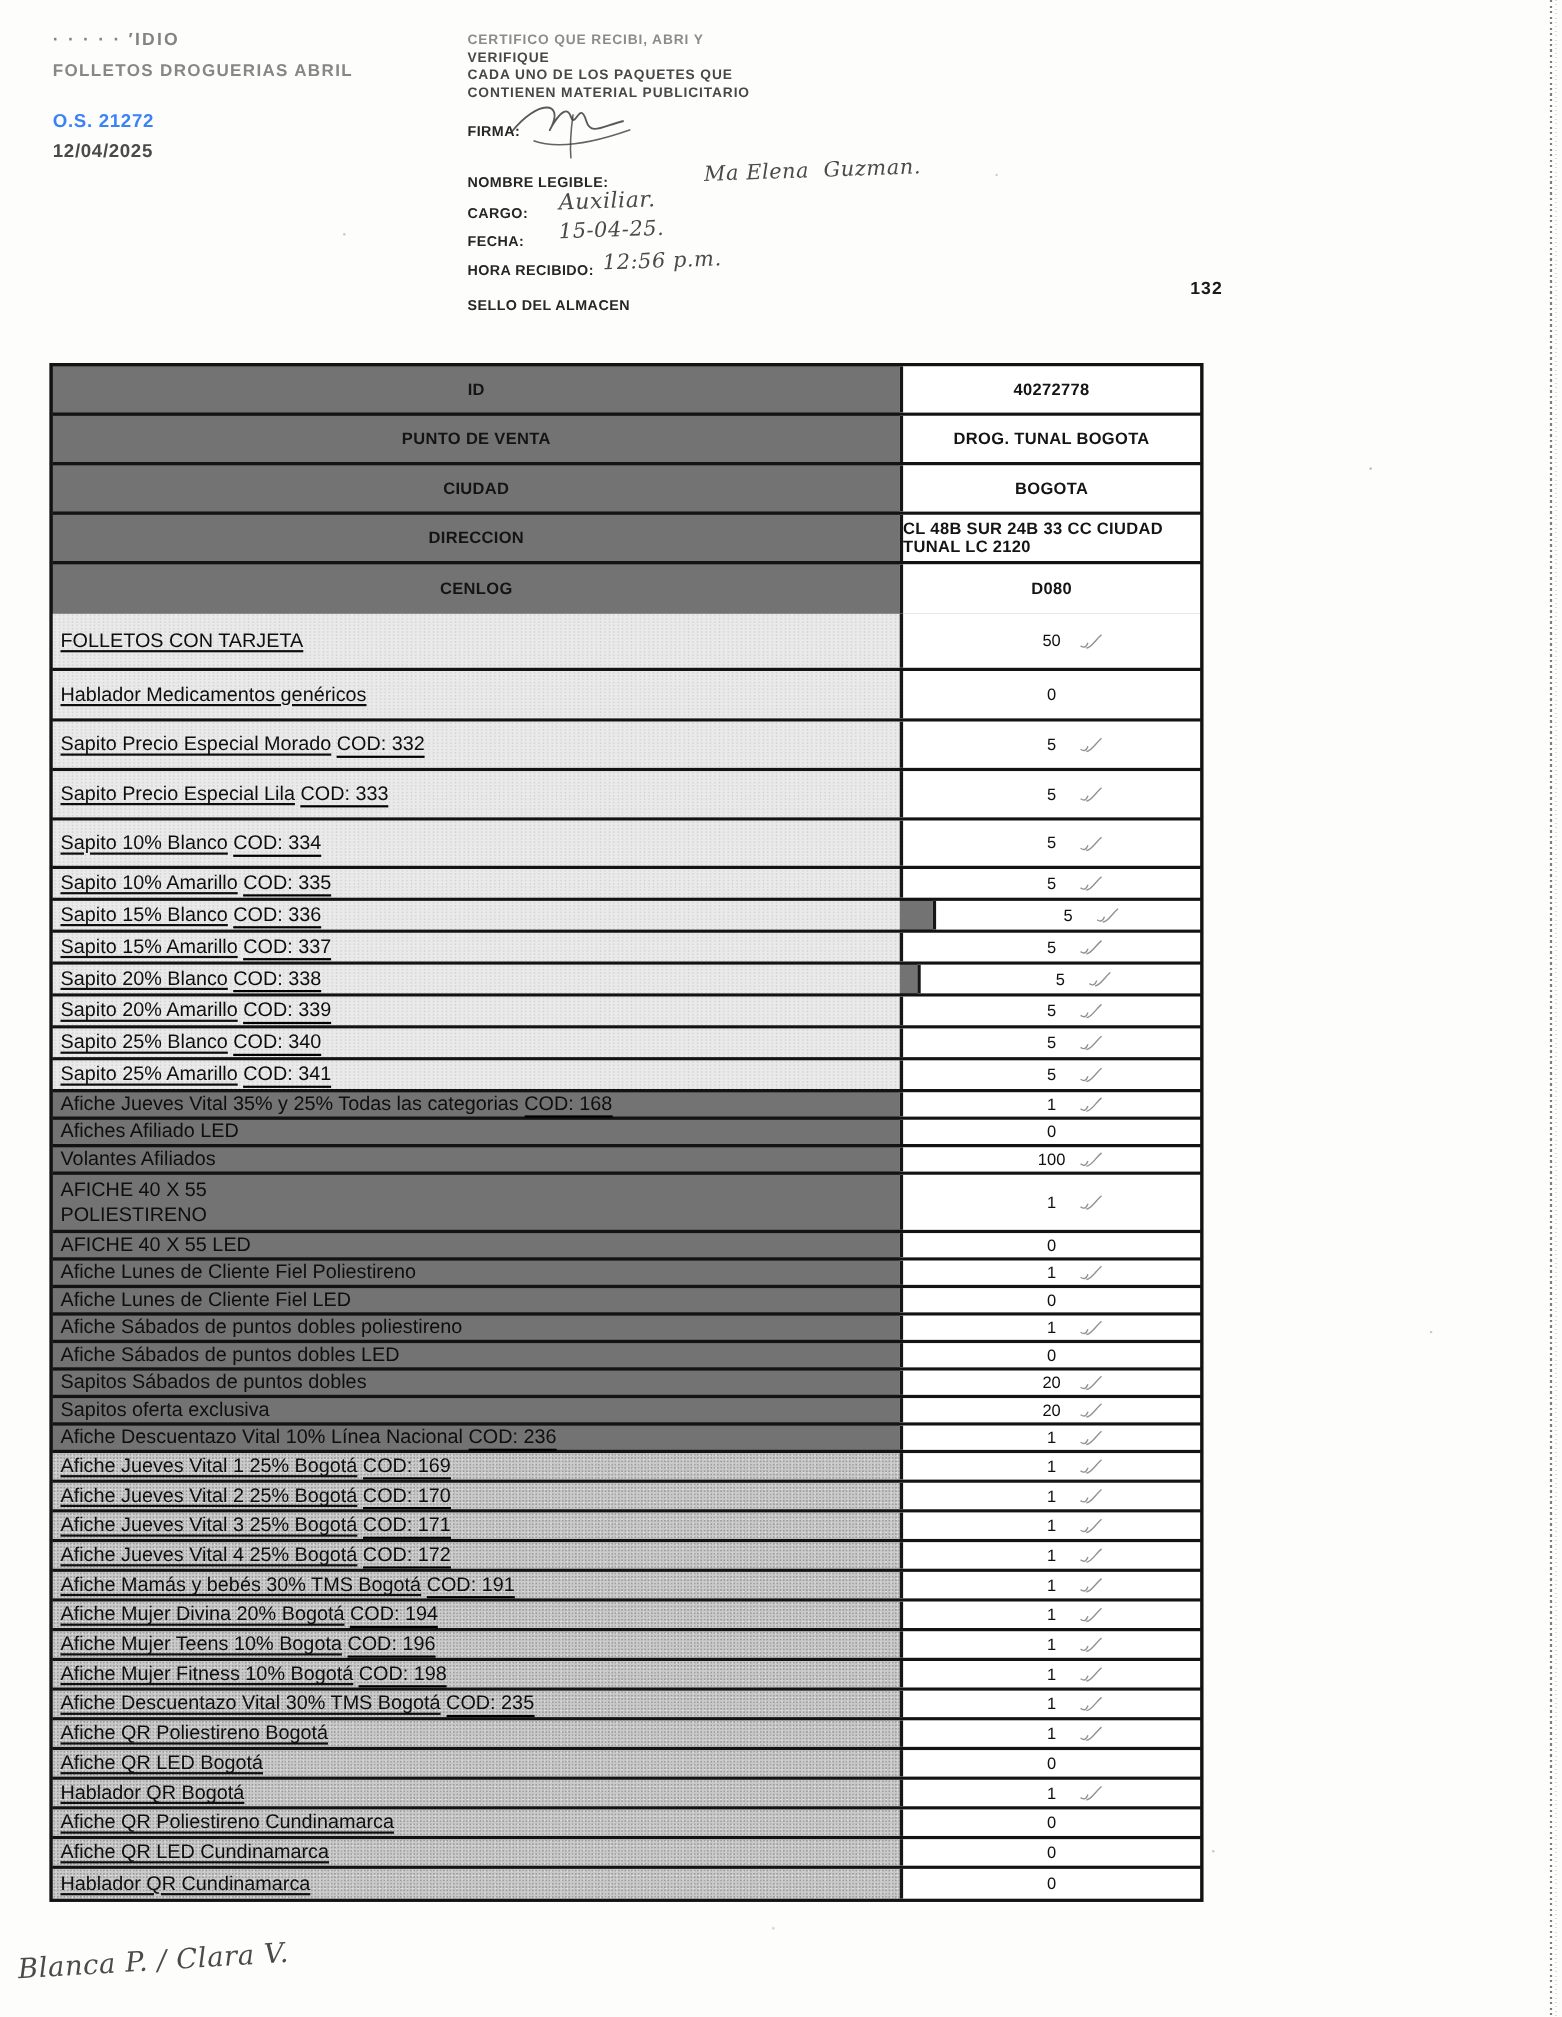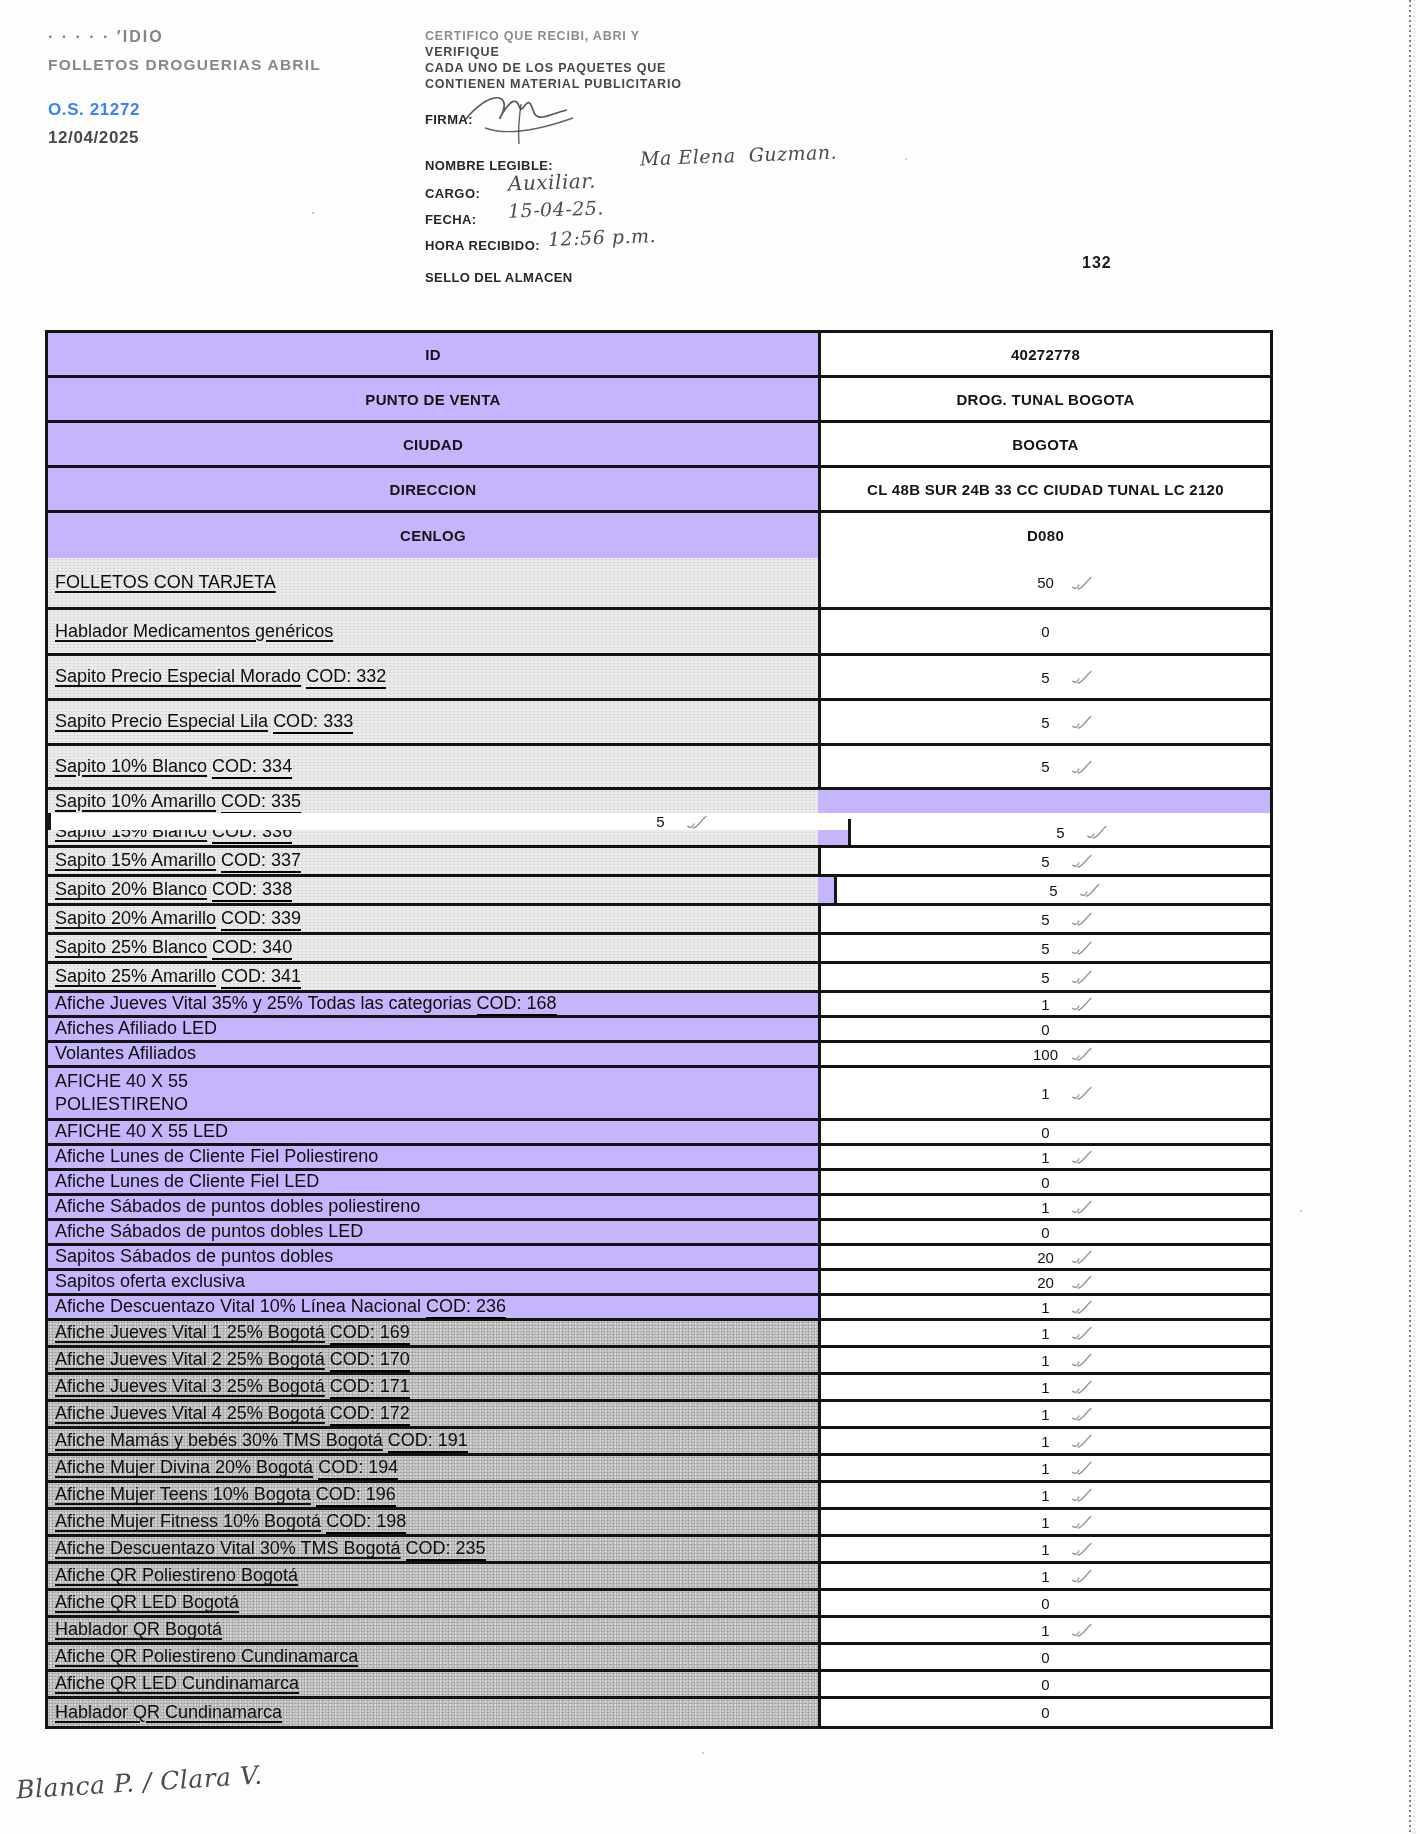--- a/index.html
+++ b/index.html
@@ -34,24 +34,23 @@
   .cert { position:absolute; left:425px; top:28px; width:420px; }
   .cert .cline{ font-size:12.5px; font-weight:700; letter-spacing:.8px; color:#474747; line-height:16px; filter:blur(.35px);}
   .cert .cline.first{ opacity:.62; }
   .field-label{ position:absolute; font-size:13px; font-weight:700; letter-spacing:.4px; color:#262626; }
   .handwriting{ position:absolute; font-family:"DejaVu Serif", serif; font-style:italic;
     color:#323232; letter-spacing:.5px; opacity:.88; white-space:pre; transform:rotate(-2deg);}
   .signature-svg{ position:absolute; left:455px; top:84px; }
   .page-number{ position:absolute; left:1082px; top:254px; font-size:16px; font-weight:700; letter-spacing:1px; color:#1a1a1a;}
   
   .doc-table{
-    position:absolute; left:45px; top:330px; width:1228px;
+    position:absolute; left:45px; top:330px; width:1049px;
     border:3px solid #131313;
-    background:#c4b5fd;
-    text-align:right;
+    background:#737373;
   }
   .row{ display:flex; width:100%; border-bottom:3px solid #131313; }
   .row:last-child{ border-bottom:none; }
   .cell{ display:flex; align-items:center; }
   .cell.left { width:770px; padding-left:7px; }
   .cell.right{ flex:1; justify-content:center; position:relative; border-left:3px solid #161616; background:#fff;}
   .info-row{ height:45px; }
   .info-row .cell.left{ justify-content:center; padding-left:0; }
   .info-label{ font-size:15px; font-weight:700; letter-spacing:.3px; }
   .info-value{ font-size:15px; font-weight:700; letter-spacing:.3px; }
@@ -223,21 +222,21 @@
       <span class="item-label"><span class="label-text">Sapito 10% Blanco</span><span class="cod">COD: 334</span></span>
     </div>
     <div class="cell right">
       <span class="qty">5</span>
       <svg class="check" width="24" height="15" viewBox="0 0 24 15">
         <path d="M2 10 C 5 12.5, 7 12, 9 8 M7 12.5 C 11 13.5, 16 6, 22 2" stroke="#6e6e6e" stroke-width="1.3" fill="none"></path>
       </svg>
     </div>
   </div>
 
-  <div class="row item-row g-light u" style="height: 29px; flex-direction: column;">
+  <div class="row item-row g-light u" style="height: 29px;">
     <div class="cell left">
       <span class="item-label"><span class="label-text">Sapito 10% Amarillo</span><span class="cod">COD: 335</span></span>
     </div>
     <div class="cell right">
       <span class="qty">5</span>
       <svg class="check" width="24" height="15" viewBox="0 0 24 15">
         <path d="M2 10 C 5 12.5, 7 12, 9 8 M7 12.5 C 11 13.5, 16 6, 22 2" stroke="#6e6e6e" stroke-width="1.3" fill="none"></path>
       </svg>
     </div>
   </div>

